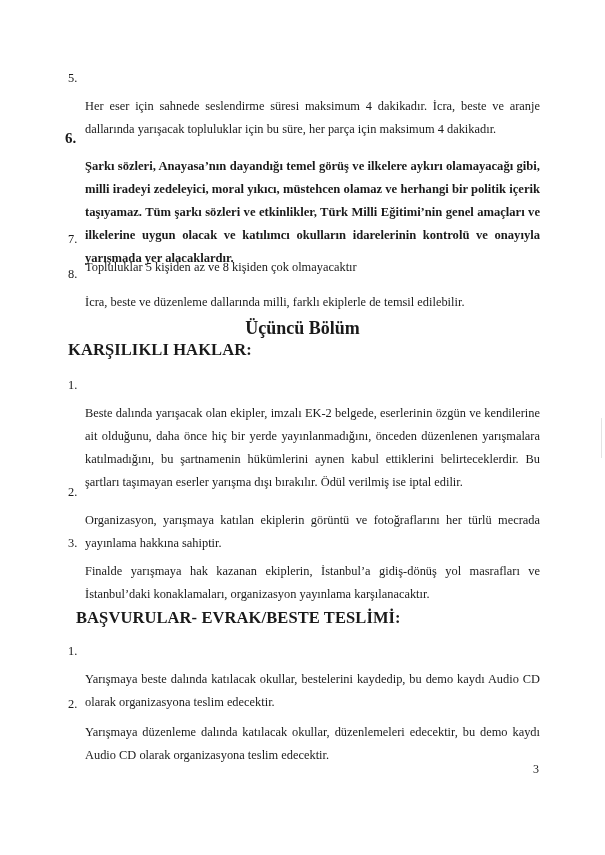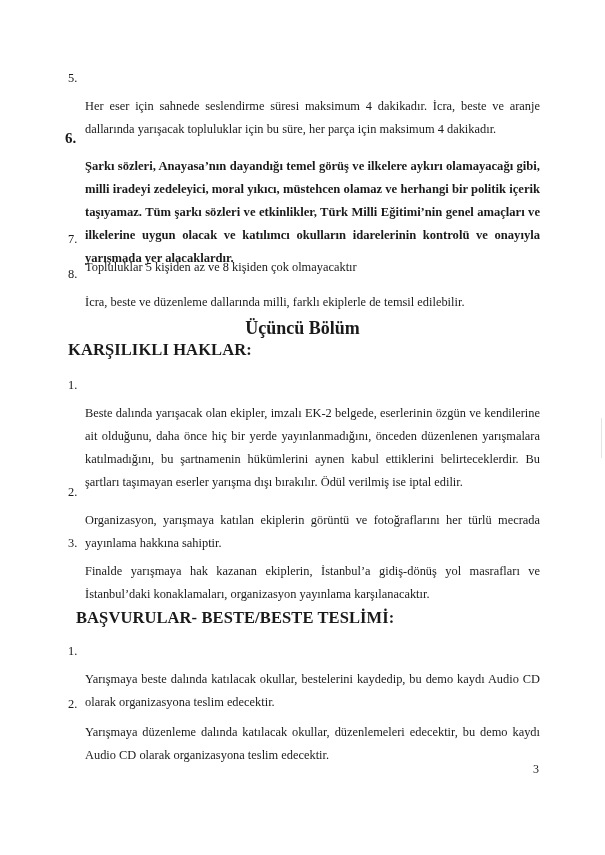--- a/index.html
+++ b/index.html
@@ -53,21 +53,21 @@
   <div class="item" style="top:481px;">
     <span class="num">2.</span>
     <span class="txt">Organizasyon, yarışmaya katılan ekiplerin görüntü ve fotoğraflarını her türlü mecrada yayınlama hakkına sahiptir.</span>
   </div>
 
   <div class="item" style="top:532px;">
     <span class="num">3.</span>
     <span class="txt">Finalde yarışmaya hak kazanan ekiplerin, İstanbul’a gidiş-dönüş yol masrafları ve İstanbul’daki konaklamaları, organizasyon yayınlama karşılanacaktır.</span>
   </div>
 
-  <div class="section-heading" style="left:76px; top:608px;">BAŞVURULAR- BESTE/BESTE TESLİMİ:</div>
+  <div class="section-heading" style="left:76px; top:608px;">BAŞVURULAR- EVRAK/BESTE TESLİMİ:</div>
 
   <div class="item" style="top:640px;">
     <span class="num">1.</span>
     <span class="txt">Yarışmaya beste dalında katılacak okullar, bestelerini kaydedip, bu demo kaydı Audio CD olarak organizasyona teslim edecektir.</span>
   </div>
 
   <div class="item" style="top:693px;">
     <span class="num">2.</span>
     <span class="txt">Yarışmaya düzenleme dalında katılacak okullar, düzenlemeleri edecektir, bu demo kaydı Audio CD olarak organizasyona teslim edecektir.</span>
   </div>

